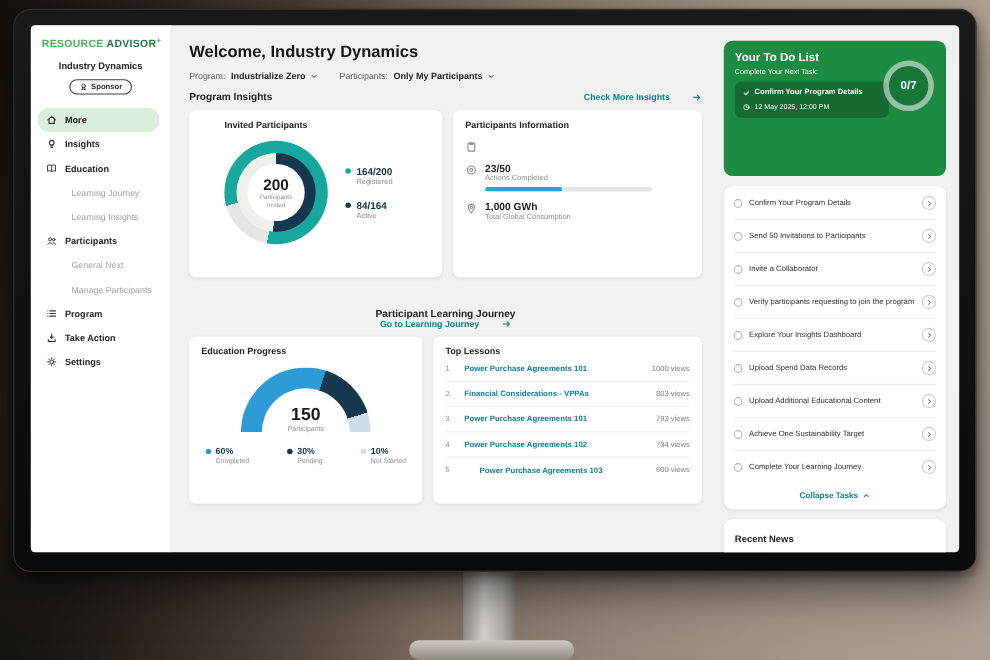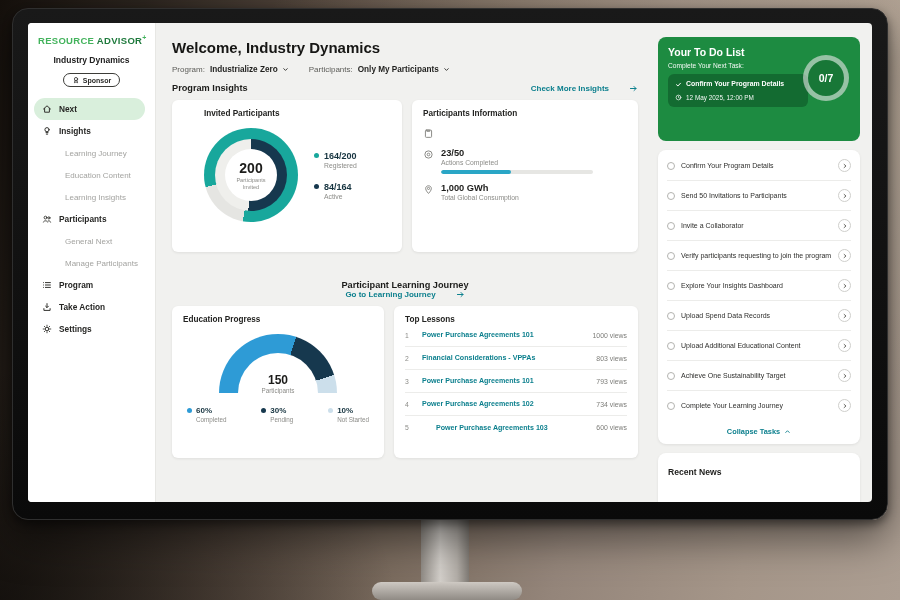--- a/index.html
+++ b/index.html
@@ -88,37 +88,37 @@
   .ival{font-size:9.3px;font-weight:bold;color:#1c1c1a;}
   .ilab{font-size:6.8px;color:#8c8c88;margin-top:1px;}
   .ibar{width:152px;height:4px;border-radius:2px;background:#e6e6e3;margin-top:4px;overflow:hidden;}
   .ifill{height:100%;border-radius:2px;background:var(--bar);width:0;}
 
   
   .gauge{width:118px;height:60px;position:relative;overflow:hidden;margin:10px auto 2px;}
   .garc{position:absolute;left:0;top:0;width:118px;height:118px;border-radius:50%;}
   .ghole{position:absolute;left:19px;top:19px;width:80px;height:80px;border-radius:50%;background:#fff;}
   .gcenter{position:absolute;left:0;right:0;bottom:0;display:flex;flex-direction:column;align-items:center;}
-  .gv{font-size:12px;font-weight:bold;color:#1c1c1a;}
+  .gv{font-size:16px;font-weight:bold;color:#1c1c1a;}
   .gl{font-size:6.3px;color:#8c8c88;}
   .legend-h{display:flex;justify-content:space-between;margin-top:12px;padding:0 4px;}
   .hitem .top{display:flex;align-items:flex-start;gap:4px;}
   .hitem .lv{font-size:8px;}
   .hitem .ll{font-size:6.3px;margin-left:9px;}
 
   
   .lesson{display:flex;align-items:center;gap:6px;height:23px;border-bottom:1px solid #ececea;}
   .lesson:last-child{border-bottom:none;gap:20px;}
   .lrank{width:11px;font-size:6.8px;color:#8c8c88;flex:none;}
   .ltitle{flex:1;font-size:7.1px;font-weight:bold;color:var(--link);cursor:pointer;white-space:nowrap;overflow:hidden;}
   .lviews{font-size:6.9px;color:#7d7d79;white-space:nowrap;}
 
   
   .rightpanel{flex:1;padding:14px 12px 0 8px;}
-  .todo-card{position:relative;background:var(--green);border-radius:8px;padding:9px 10px;color:#fff;height:104px;}
+  .todo-card{position:relative;background:var(--green);border-radius:8px;padding:9px 10px;color:#fff;height:123px;}
   .todo-title{font-size:10.5px;font-weight:bold;}
   .todo-sub{font-size:6.6px;margin-top:4px;opacity:.95;}
   .next-box{background:var(--greendark);border-radius:6px;padding:6px 7px;margin-top:5px;width:140px;}
   .next-line{display:flex;gap:4px;align-items:flex-start;font-size:6.9px;font-weight:bold;line-height:1.25;}
   .next-line .xicon{flex:none;margin-top:1px;}
   .due-line{display:flex;gap:4px;align-items:center;font-size:6.4px;margin-top:5px;opacity:.95;}
   .todo-ring{position:absolute;top:18px;right:11px;width:46px;height:46px;border-radius:50%;
     border:5px solid rgba(255,255,255,.55);background:rgba(0,0,0,.14);
     display:flex;align-items:center;justify-content:center;font-size:10.5px;font-weight:bold;}
   .tasks-card{background:#fff;border-radius:8px;margin-top:9px;padding:1px 9px 2px;box-shadow:0 1px 3px rgba(0,0,0,.08);}
@@ -162,36 +162,42 @@
           </span>
         </div>
         <nav class="nav">
           <div class="nav-item active">
             <span class="nicon">
                 <svg width="10" height="10" viewBox="0 0 10 10" fill="none" stroke="currentColor" stroke-width="1" stroke-linecap="round" stroke-linejoin="round">
                   <path d="M1.5 5 5 1.8 8.5 5"></path>
                   <path d="M2.6 4.4v3.8h4.8V4.4"></path>
                 </svg>
               </span>
-            <span>Next</span>
+            <span>More</span>
           </div>
           <div class="nav-item">
             <span class="nicon">
                 <svg width="10" height="10" viewBox="0 0 10 10" fill="none" stroke="currentColor" stroke-width="1" stroke-linecap="round" stroke-linejoin="round">
                   <circle cx="5" cy="3.7" r="2.1"></circle>
                   <path d="M4 6.6h2M4.3 8.1h1.4"></path>
                 </svg>
               </span>
             <span>Insights</span>
           </div>
+          <div class="nav-item">
+            <span class="nicon">
+                <svg width="10" height="10" viewBox="0 0 10 10" fill="none" stroke="currentColor" stroke-width=".9" stroke-linecap="round" stroke-linejoin="round">
+                  <path d="M1.6 2.3c1.2-.6 2.4-.5 3.4.3 1-.8 2.2-.9 3.4-.3v5.3c-1.2-.6-2.4-.5-3.4.3-1-.8-2.2-.9-3.4-.3z"></path>
+                  <path d="M5 2.6v5.3"></path>
+                </svg>
+              </span>
+            <span>Education</span>
+          </div>
           <div class="nav-item sub">
             <span>Learning Journey</span>
-          </div>
-          <div class="nav-item sub">
-            <span>Education Content</span>
           </div>
           <div class="nav-item sub">
             <span>Learning Insights</span>
           </div>
           <div class="nav-item">
             <span class="nicon">
                 <svg width="10" height="10" viewBox="0 0 10 10" fill="none" stroke="currentColor" stroke-width=".9" stroke-linecap="round" stroke-linejoin="round">
                   <circle cx="3.5" cy="3.6" r="1.4"></circle>
                   <circle cx="6.9" cy="3.9" r="1.1"></circle>
                   <path d="M1.4 8c.3-1.7 3.9-1.7 4.2 0M6.2 6.9c1.2-.3 2.3.3 2.4 1.2"></path>

